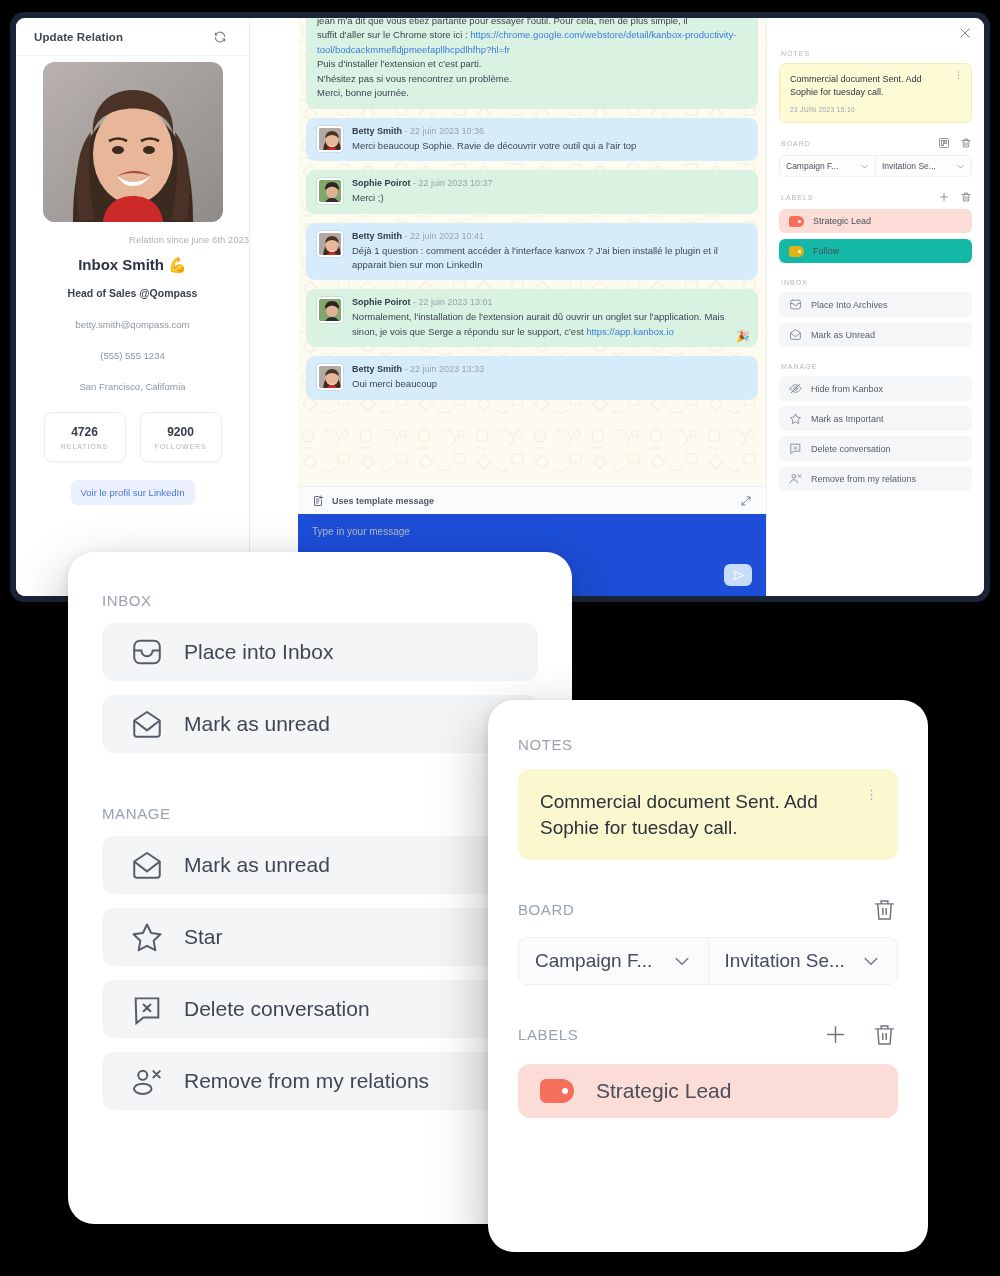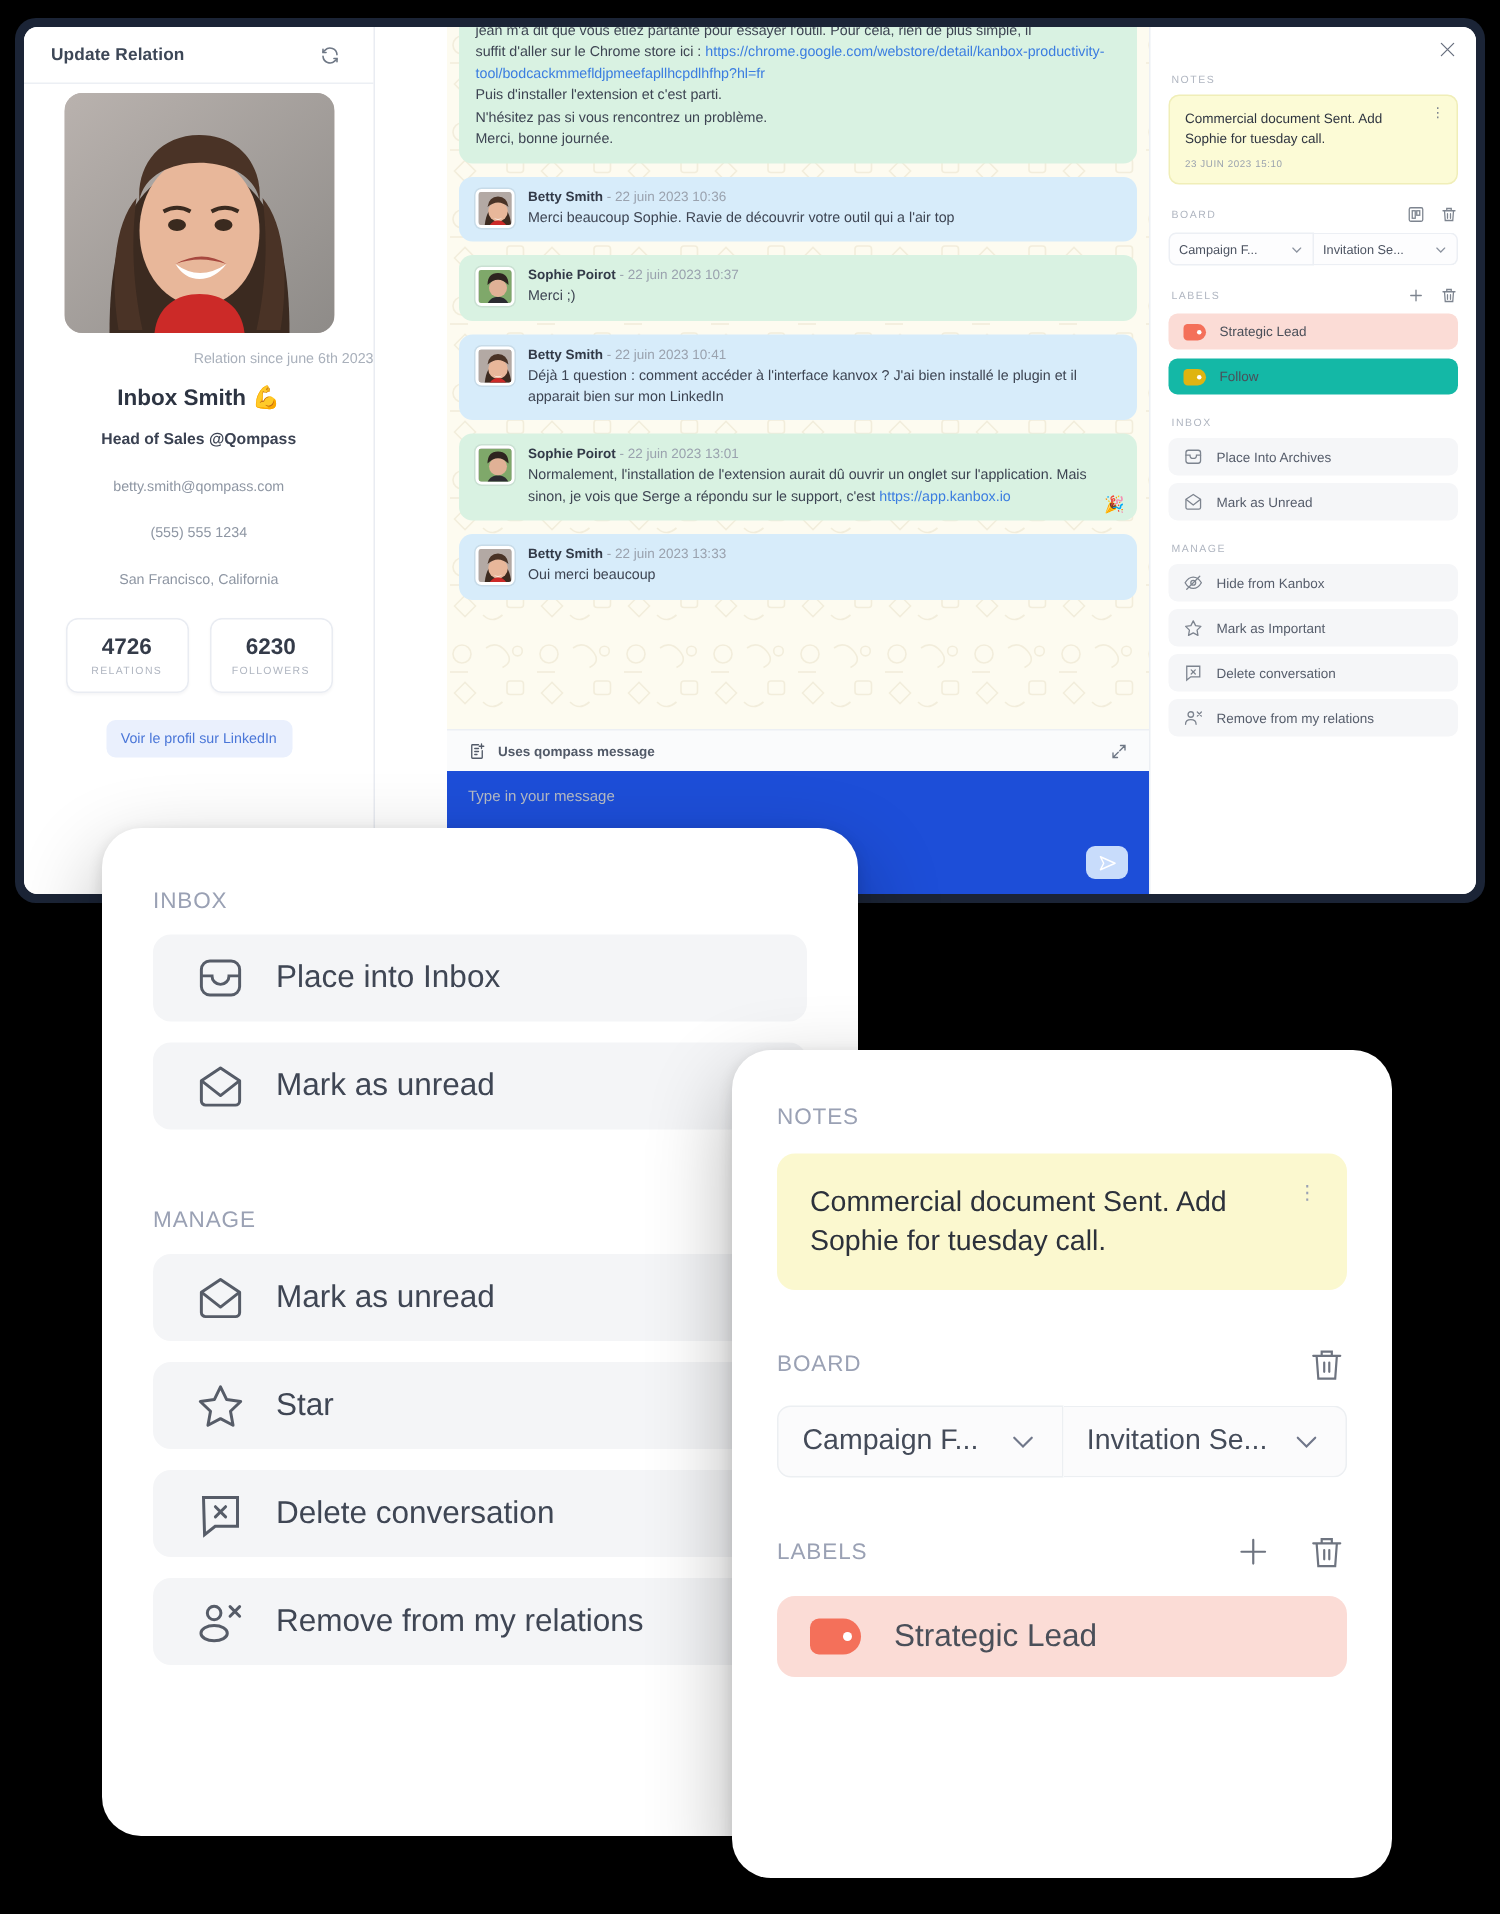--- a/index.html
+++ b/index.html
@@ -38,21 +38,21 @@
   .avatar-big { width: 180px; height: 160px; margin: 6px auto 0 auto; border-radius: 12px;
                 overflow: hidden; position: relative; background: #b9b0ac; }
   .since { text-align:right; font-size: 9.5px; color: #a9b0bb; margin-top: 12px; }
   .pname { text-align:center; font-size: 15px; font-weight: 700; color: #2d3442; margin-top: 11px; }
   .ptitle { text-align:center; font-size: 10.5px; font-weight: 700; color: #3a4151; margin-top: 13px; }
   .pmeta { text-align:center; font-size: 9.5px; color: #8e96a3; margin-top: 20px; }
   .stats { display:flex; gap: 14px; justify-content:center; margin-top: 20px; }
   .stat { width: 82px; height: 50px; border: 1px solid #e9ecf2; border-radius: 8px;
           display:flex; flex-direction:column; align-items:center; justify-content:center;
           box-shadow: 0 1px 2px rgba(20,30,60,.04); }
-  .stat-num { font-size: 15px; color: #343b49; font-weight: 600; }
+  .stat-num { font-size: 12px; color: #343b49; font-weight: 600; }
   .stat-lbl { font-size: 7px; color: #b0b6c1; letter-spacing: .9px; margin-top: 4px; }
   .li-btn { margin: 18px auto 0 auto; display:block; width: 124px; text-align:center;
             background:#eaf0fd; color:#4a76d8; font-size: 9.5px; padding: 7px 0; border-radius: 6px; }
 
   
   .chat { flex: 1; display: flex; flex-direction: column; min-width: 0; position: relative; padding-left: 48px; }
   .chat-scroll { flex: 1; position: relative; overflow: hidden;
      background: #fdfbf0; }
   .doodle { position:absolute; inset:0; opacity:.5; }
   .msgs { position: absolute; inset: 0; padding: 0 8px; }
@@ -188,21 +188,21 @@
       <div class="pmeta">betty.smith@qompass.com</div>
       <div class="pmeta">(555) 555 1234</div>
       <div class="pmeta">San Francisco, California</div>
 
       <div class="stats">
         <div class="stat">
           <span class="stat-num">4726</span>
           <span class="stat-lbl">RELATIONS</span>
         </div>
         <div class="stat">
-          <span class="stat-num">6230</span>
+          <span class="stat-num">9200</span>
           <span class="stat-lbl">FOLLOWERS</span>
         </div>
       </div>
 
       <a class="li-btn">Voir le profil sur LinkedIn</a>
     </div>
 
     <div class="chat">
       <div class="chat-scroll">
 
@@ -347,21 +347,21 @@
 
       <div class="tmpl-bar">
         <div class="tmpl-left">
           <span>
             <svg width="12" height="12" viewBox="0 0 24 24" fill="none" stroke="#525a68" stroke-width="1.8" stroke-linecap="round">
               <path d="M14 3H6a1 1 0 0 0-1 1v16a1 1 0 0 0 1 1h12a1 1 0 0 0 1-1v-9"></path>
               <path d="M9 8h5M9 12h5M9 16h3"></path>
                   <path d="M18 2v6M15 5h6"></path>
             </svg>
           </span>
-          <span>Uses qompass message</span>
+          <span>Uses template message</span>
         </div>
         <span>
           <svg width="12" height="12" viewBox="0 0 24 24" fill="none" stroke="#6e7785" stroke-width="1.8" stroke-linecap="round">
             <path d="M14 4h6v6M20 4l-7 7M10 20H4v-6M4 20l7-7"></path>
           </svg>
         </span>
       </div>
 
       <div class="composer">
         <div class="composer-ph">Type in your message</div>

